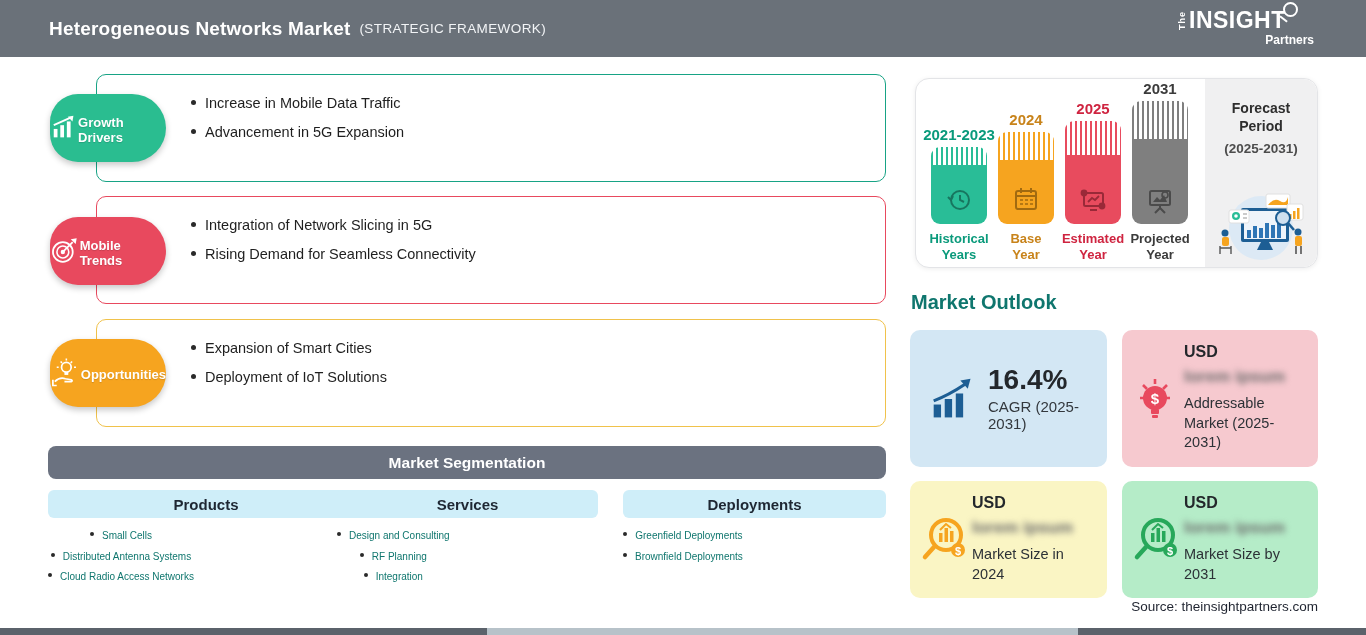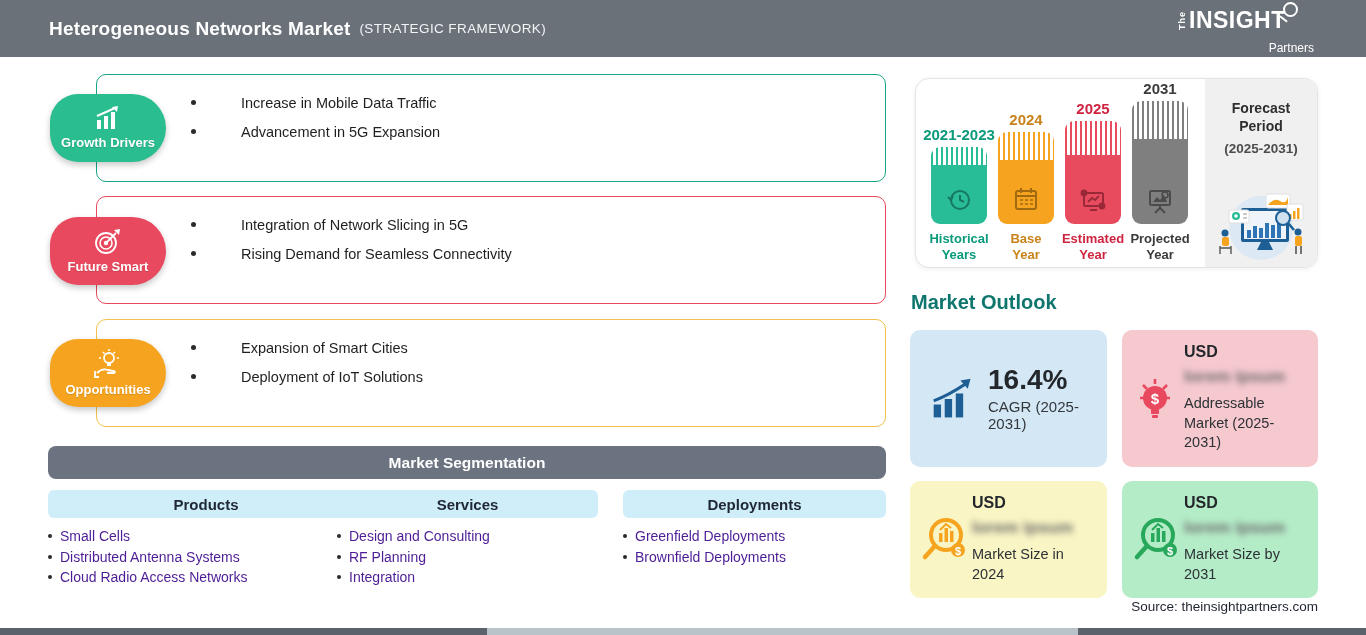--- a/index.html
+++ b/index.html
@@ -9,49 +9,49 @@
   
   .header { position:absolute; left:0; top:0; width:1366px; height:57px; background:#6a7179; display:flex; align-items:center; }
   .header-title { margin-left:49px; color:#fff; font-size:19px; font-weight:bold; letter-spacing:.2px; }
   .header-subtitle { color:#f2f4f6; font-size:13.5px; font-weight:normal; margin-left:9px; letter-spacing:.4px; }
   .logo { position:absolute; right:58px; top:9px; color:#fff; width:130px; }
   .logo-row { display:flex; align-items:flex-end; }
   .logo-the { writing-mode:vertical-rl; transform:rotate(180deg); font-size:9px; font-weight:bold; letter-spacing:1px; line-height:1; margin-right:2px; margin-bottom:2px; }
   .logo-insight { font-size:23px; font-weight:bold; letter-spacing:.5px; line-height:1; position:relative; }
   .logo-lens { position:absolute; right:-12px; top:-7px; width:15px; height:15px; border:2.2px solid #fff; border-radius:50%; background:transparent; }
   .logo-handle { position:absolute; right:-2px; top:9px; width:9px; height:2.2px; background:#fff; transform:rotate(38deg); }
-  .logo-partners { text-align:right; font-size:12px; font-weight:normal; margin-top:9px; margin-right:-6px; }
+  .logo-partners { text-align:right; font-size:12px; font-weight:bold; margin-top:1px; margin-right:-6px; }
 
   
   .fw-box { position:absolute; left:96px; width:790px; height:108px; background:#fff; border-radius:10px; padding:20px 20px 0 94px; }
   .fw-box.gd { top:74px;  border:1.6px solid #17a385; }
   .fw-box.ft { top:196px; border:1.6px solid #e8495e; }
   .fw-box.op { top:319px; border:1.6px solid #f0c24b; }
-  .fw-list li { list-style:none; display:flex; align-items:baseline; margin-bottom:13px; font-size:14.5px; color:#1f1f1f;gap:36px; }
+  .fw-list li { list-style:none; display:flex; align-items:baseline; margin-bottom:13px; font-size:14.5px; color:#1f1f1f; }
   .fw-list .dot { width:5px; height:5px; border-radius:50%; background:#2a2a2a; margin-right:9px; flex:none; transform:translateY(-3px); }
 
-  .badge { position:absolute; left:50px; width:116px; height:68px; border-radius:28px 34px 34px 28px; display:flex; flex-direction:column; align-items:center; justify-content:center; box-shadow:0 3px 6px rgba(0,0,0,.22); z-index:3; }
+  .badge { position:absolute; left:50px; width:116px; height:68px; border-radius:28px 34px 34px 28px; display:flex; flex-direction:row; align-items:center; justify-content:center; box-shadow:0 3px 6px rgba(0,0,0,.22); z-index:3; }
   .badge.gd { top:94px;  background:#2abd90; }
   .badge.ft { top:217px; background:#e8495e; }
   .badge.op { top:339px; background:#f6a41f; }
   .badge-label { color:#fff; font-size:13px; font-weight:bold; margin-top:3px; text-shadow:0 1px 1px rgba(0,0,0,.15); }
   .badge svg { display:block; }
 
   
   .seg-bar { position:absolute; left:48px; top:446px; width:838px; height:33px; background:#6b7280; border-radius:8px; display:flex; align-items:center; justify-content:center; }
   .seg-bar-title { color:#fff; font-size:15.5px; font-weight:bold; }
   .seg-col-head { position:absolute; top:490px; height:28px; background:#cfeef9; border-radius:6px; display:flex; align-items:center; justify-content:center; font-size:15px; font-weight:bold; color:#1e2733; }
   .seg-col-head.c1 { left:48px;  width:316px; }
   .seg-col-head.c2 { left:337px; width:261px; }
   .seg-col-head.c3 { left:623px; width:263px; }
   .seg-list { position:absolute; top:526px; }
   .seg-list.c1 { left:48px; }
   .seg-list.c2 { left:337px; }
   .seg-list.c3 { left:623px; }
-  .seg-list li { list-style:none; display:flex; align-items:baseline; font-size:14px; color:#4c1d95; line-height:20.5px; }
+  .seg-list li { list-style:none; display:flex; align-items:baseline; font-size:10px; color:#0f766e; line-height:20.5px;justify-content:center; }
   .seg-list .dot { width:4px; height:4px; border-radius:50%; background:#2a2a2a; margin-right:8px; flex:none; transform:translateY(-3px); }
 
   
   .tl-card { position:absolute; left:915px; top:78px; width:403px; height:190px; background:#fff; border:1px solid #e3e4e7; border-radius:14px; box-shadow:0 1px 5px rgba(0,0,0,.07); }
   .tl-cols { position:absolute; left:14px; top:0; display:flex; gap:9px; }
   .tl-col { width:58px; display:flex; flex-direction:column; align-items:center; }
   .tl-stack { height:145px; display:flex; flex-direction:column; justify-content:flex-end; align-items:center; }
   .tl-label { font-size:15px; font-weight:bold; margin-bottom:4px; white-space:nowrap; }
   .tl-bar { width:56px; display:flex; flex-direction:column; border-radius:9px; overflow:hidden; }
   .tl-stripes { width:100%; }
@@ -148,21 +148,21 @@
     </ul>
   </div>
   <div class="badge ft">
     <svg width="30" height="28" viewBox="0 0 30 28">
       <circle cx="13" cy="15" r="10" stroke="#fff" stroke-width="1.8" fill="none"></circle>
       <circle cx="13" cy="15" r="6" stroke="#fff" stroke-width="1.6" fill="none"></circle>
       <circle cx="13" cy="15" r="2.2" fill="#fff"></circle>
       <path d="M13 15 L23 5" stroke="#fff" stroke-width="1.8"></path>
       <path d="M21 2 L27 1 L26 7 Z" fill="#fff"></path>
     </svg>
-    <span class="badge-label">Future Smart</span>
+    <span class="badge-label">Mobile Trends</span>
   </div>
 
   <div class="fw-box op">
     <ul class="fw-list">
       <li>
           <span class="dot"></span>
           <span>Expansion of Smart Cities</span>
         </li>
       <li>
           <span class="dot"></span>

